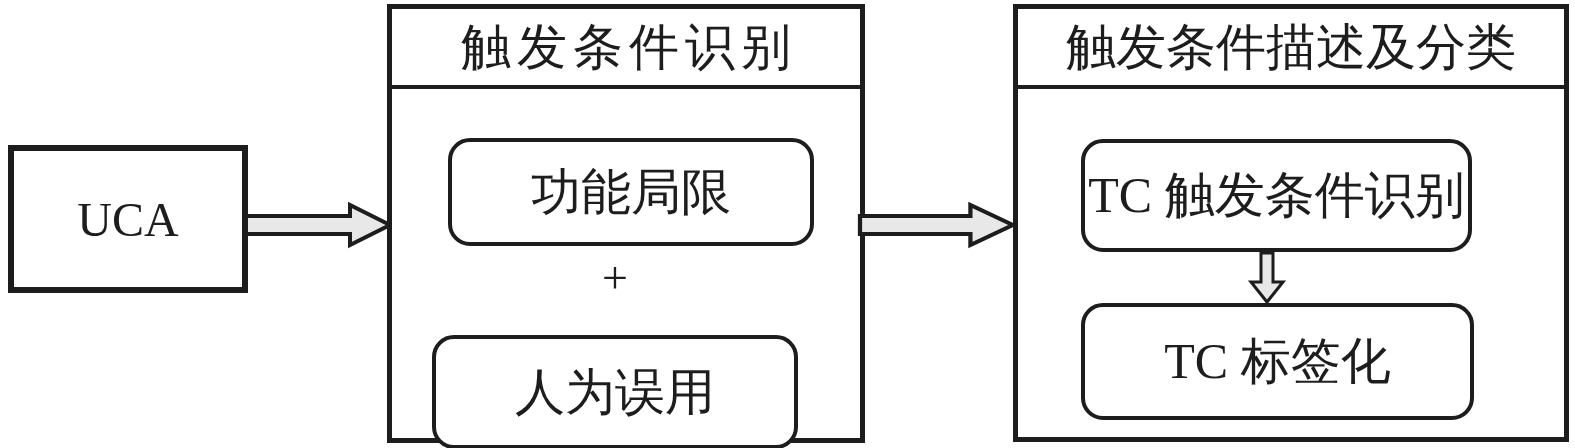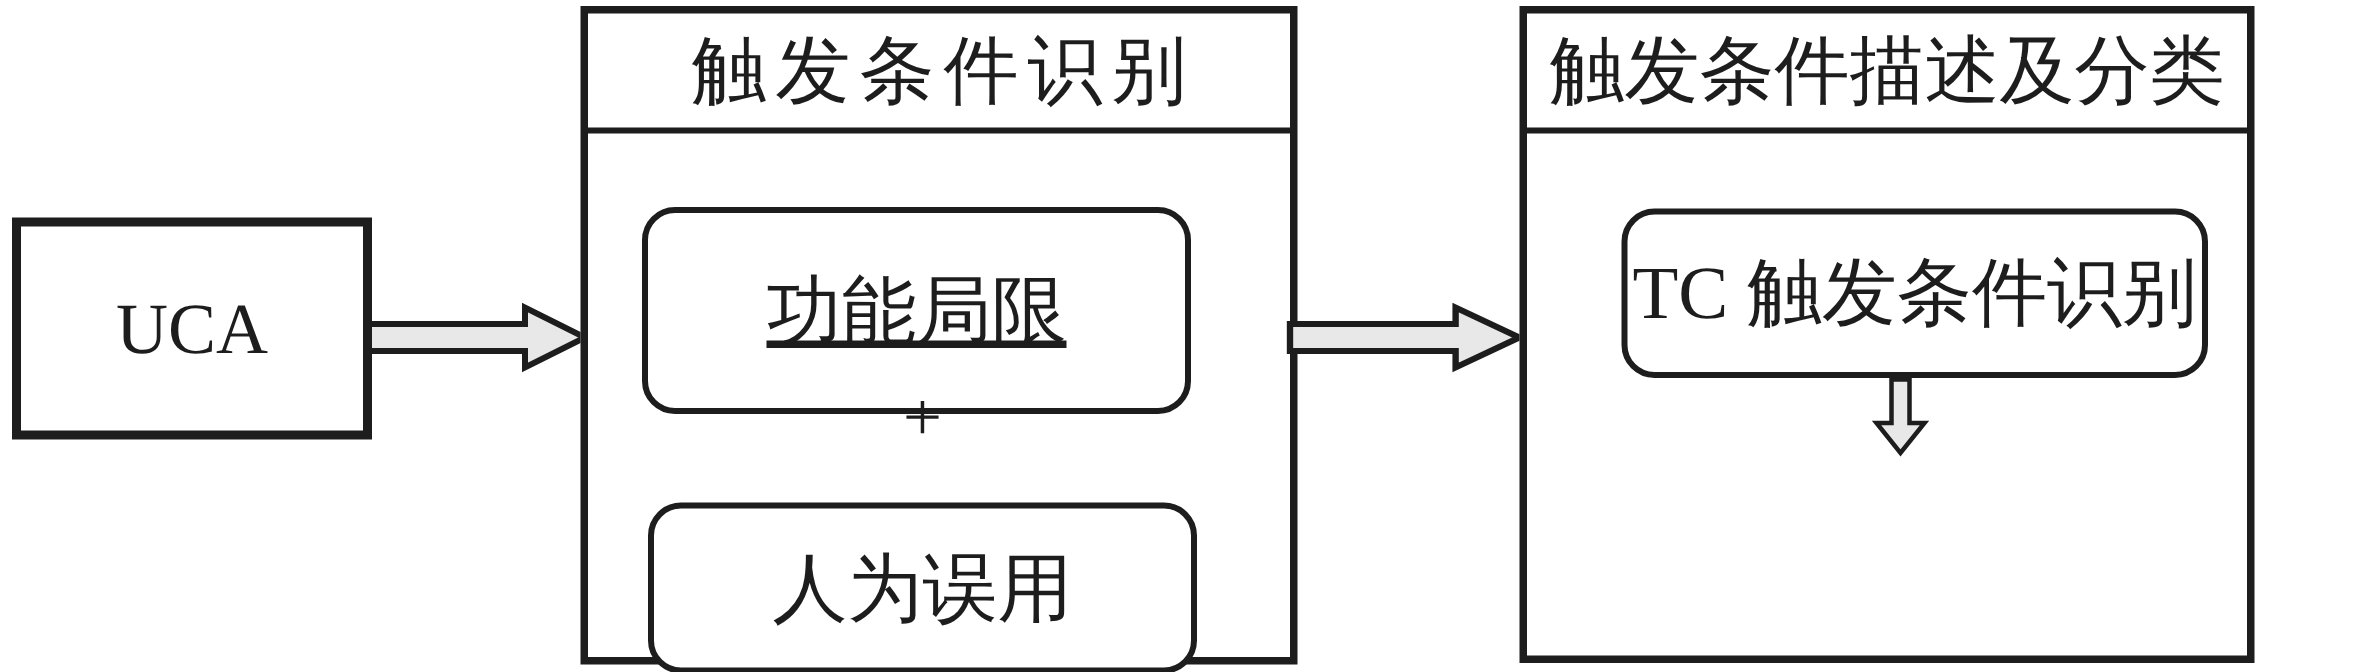--- a/index.html
+++ b/index.html
@@ -41,21 +41,21 @@
     box-sizing: border-box;
     background: #ffffff;
   }
   .panel-middle {
     left: 387px;
     width: 478px;
     height: 439px;
   }
   .panel-right {
     left: 1013px;
-    width: 490px;
+    width: 556px;
     height: 438px;
   }
   .panel-title {
     height: 76px;
     border-bottom: 4px solid #1d1d1d;
     display: flex;
     align-items: center;
     justify-content: center;
     font-size: 50px;
     white-space: nowrap;
@@ -69,21 +69,21 @@
     border: 4px solid #1d1d1d;
     border-radius: 22px;
     box-sizing: border-box;
     background: #ffffff;
     display: flex;
     align-items: center;
     justify-content: center;
     font-size: 50px;
     white-space: nowrap;
   }
-  .mid-box1 { left: 36px; top: 129px; width: 366px; height: 138px; text-decoration: underline; }
+  .mid-box1 { left: 56px; top: 129px; width: 366px; height: 108px; }
   .mid-box2 { left: 40px; top: 294px; width: 366px; height: 114px; margin-top: 32px; }
   .plus-sign {
     position: absolute;
     left: 40px;
     top: 247px;
     width: 366px;
     height: 44px;
     line-height: 44px;
     text-align: center;
     font-size: 46px;
@@ -127,15 +127,18 @@
   </svg>
 
   <div class="panel panel-right">
     <div class="panel-title">触发条件描述及分类</div>
     <div class="rounded-box r-box1">
       <span>TC 触发条件识别</span>
     </div>
     <svg class="flow-arrow arrow-down" viewBox="0 0 34 52" preserveAspectRatio="none">
       <polygon points="11,1 23,1 23,30 33,30 17,50 1,30 11,30" fill="#e8e8e8" stroke="#1d1d1d" stroke-width="3"></polygon>
     </svg>
+    <div class="rounded-box r-box2">
+      <span>TC 标签化</span>
+    </div>
   </div>
 
 </div>
 
 </body></html>

